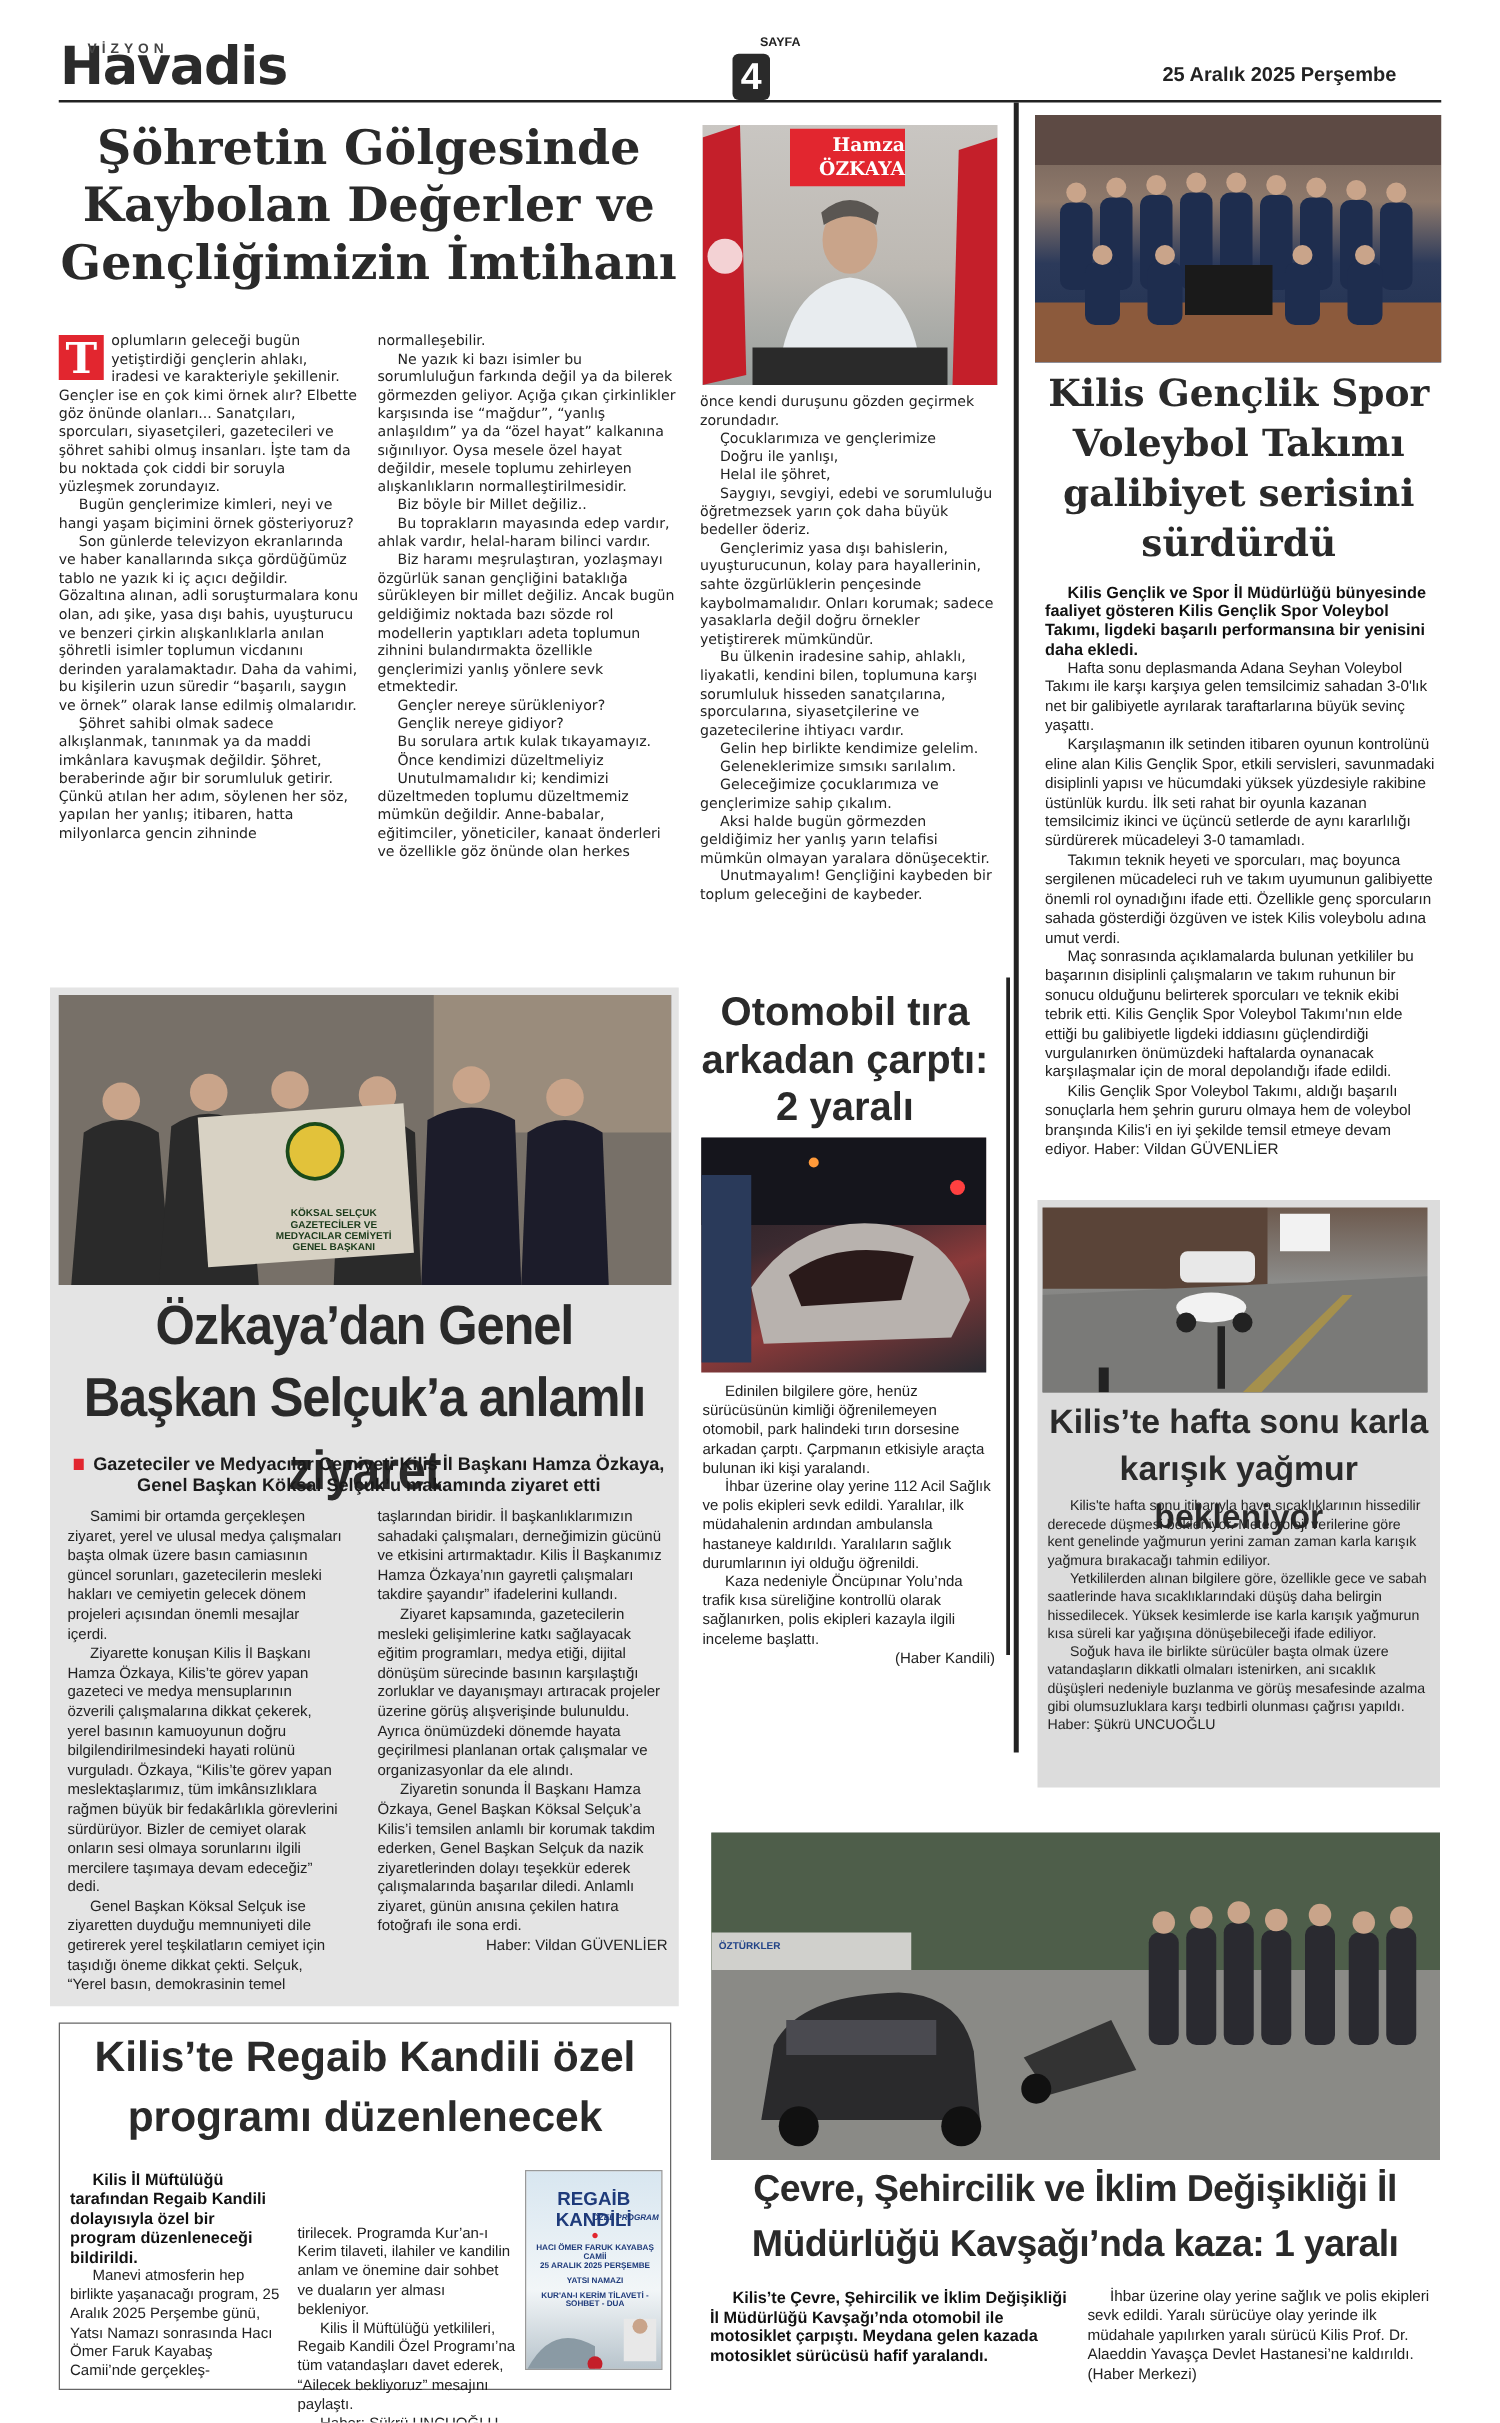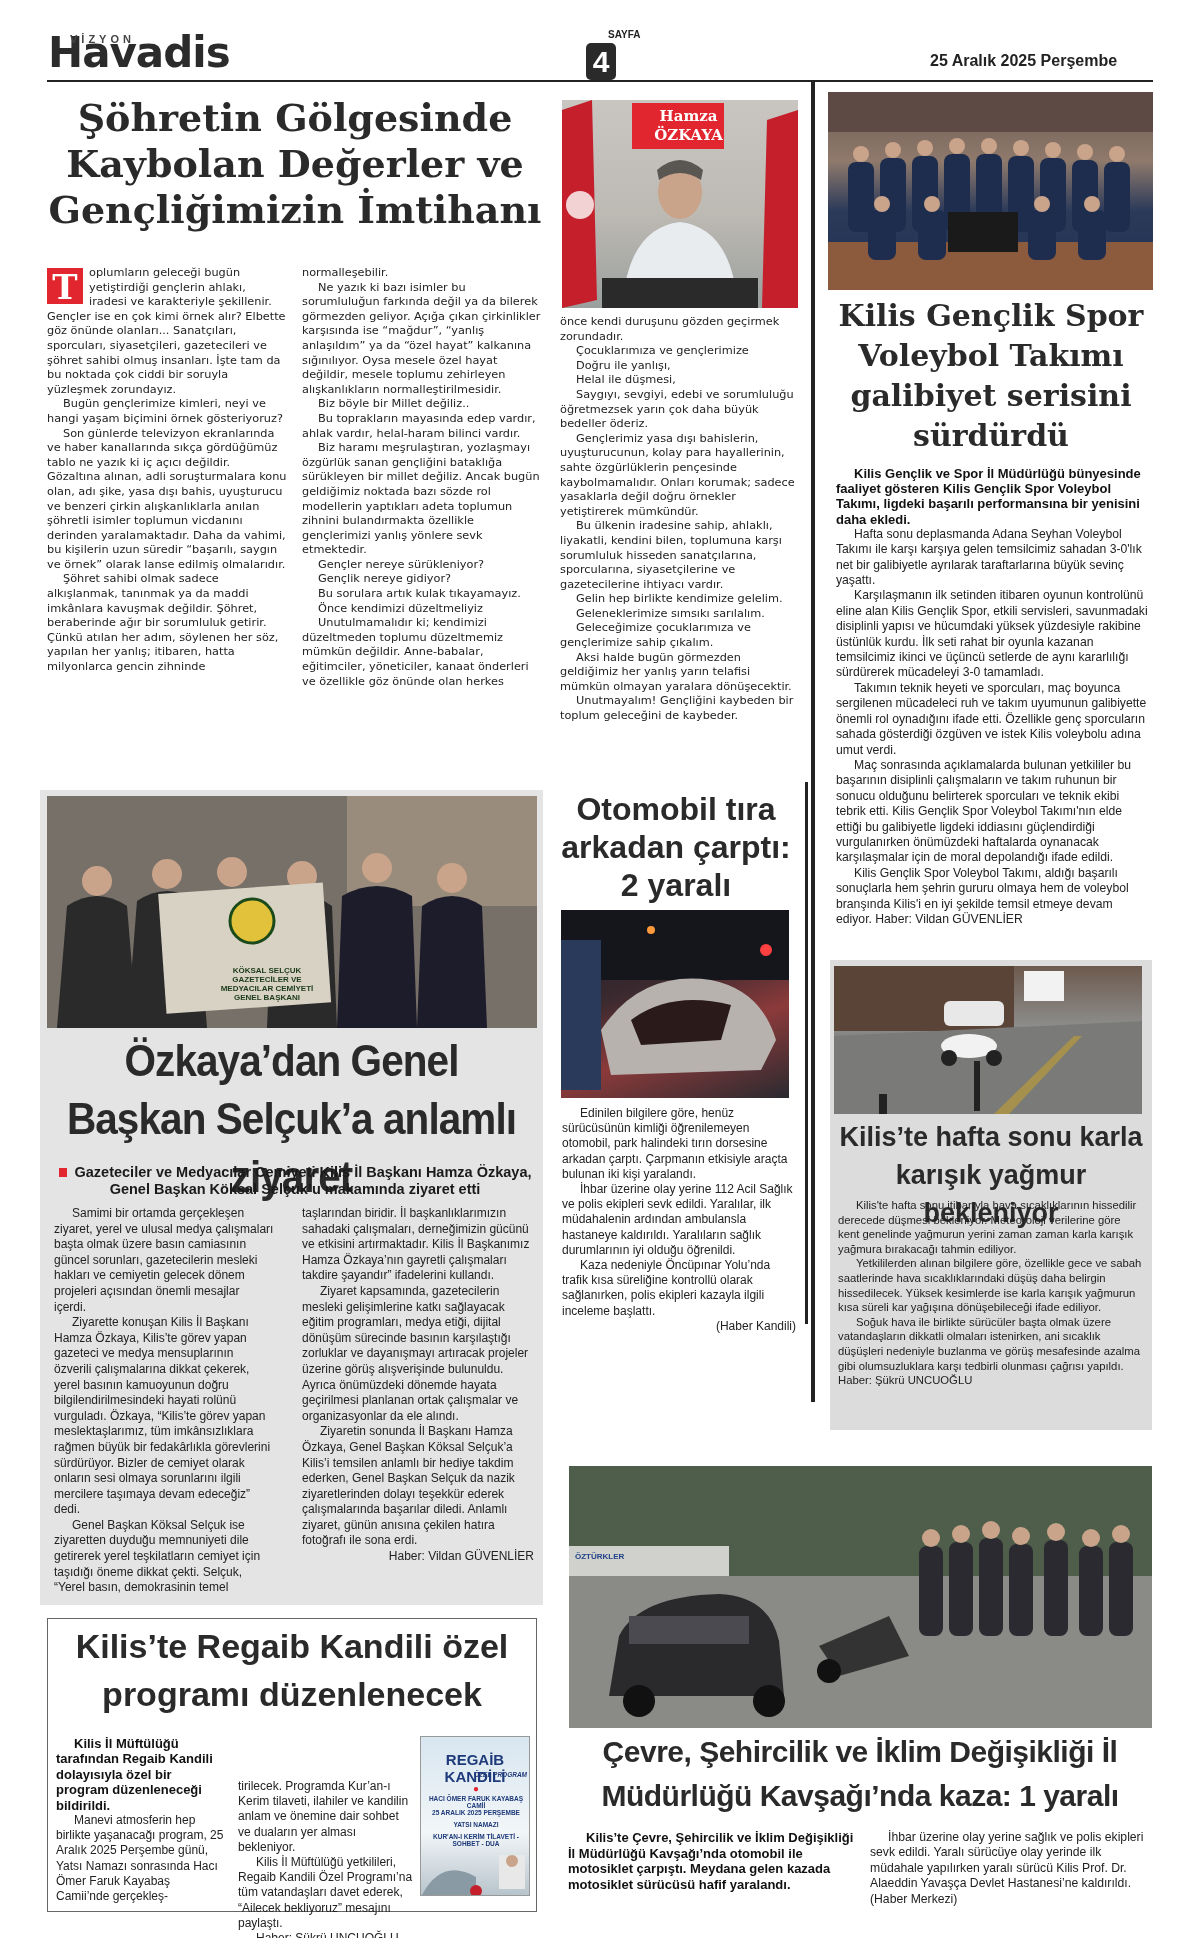--- a/index.html
+++ b/index.html
@@ -25,21 +25,21 @@
 
   
   .h1 { left: 40px; top: 95px; width: 510px; font-family: "DejaVu Serif", serif; font-weight: bold; font-size: 38px; line-height: 46px; text-align: center; color: #2a2a2a; }
 
   
   .dropcap { float: left; width: 36px; height: 36px; background: #e2262f; color: #fff; font-family: "DejaVu Serif", serif; font-weight: bold; font-size: 34px; line-height: 38px; text-align: center; margin: 2px 6px 0 0; }
 
   
   .photo { overflow: hidden; }
   .ph-hamza { left: 562px; top: 100px; width: 236px; height: 208px; background: linear-gradient(180deg,#c9c6c2 0%,#bdb9b3 55%,#9aa09e 100%); }
-  .hamza-label { left: 632px; top: 103px; width: 92px; height: 46px; background: #e2262f; color: #fff; font-family: "DejaVu Serif", serif; font-weight: bold; font-size: 15px; line-height: 19px; text-align: center; padding-top: 4px; padding-left: 21px; }
+  .hamza-label { left: 632px; top: 103px; width: 92px; height: 46px; background: #e2262f; color: #fff; font-family: "DejaVu Serif", serif; font-weight: bold; font-size: 15px; line-height: 19px; text-align: right; padding-top: 4px; padding-left: 21px; }
   .ph-volley { left: 828px; top: 92px; width: 325px; height: 198px; background: linear-gradient(180deg,#6b5a52 0%,#8f7a6c 35%,#2c3a5a 60%,#1f3050 100%); }
   .ph-visit { left: 47px; top: 796px; width: 490px; height: 232px; background: linear-gradient(180deg,#6d6a66 0%,#8a7f74 35%,#3c3a38 70%,#2a2a2a 100%); }
   .ph-crash1 { left: 561px; top: 910px; width: 228px; height: 188px; background: linear-gradient(160deg,#1a1a20 0%,#3b2a30 40%,#8c3a3a 65%,#2a2a30 100%); }
   .ph-rain { left: 834px; top: 966px; width: 308px; height: 148px; background: linear-gradient(180deg,#6d5a4e 0%,#8c8c8a 40%,#6a6a68 75%,#5a5a58 100%); }
   .ph-crash2 { left: 569px; top: 1466px; width: 583px; height: 262px; background: linear-gradient(180deg,#5a6a5a 0%,#7a8a72 35%,#8a8a84 55%,#6a6a68 100%); }
   .ph-poster { left: 420px; top: 1736px; width: 110px; height: 160px; background: linear-gradient(180deg,#d8e6f0 0%,#f2f6f8 60%,#b8c4cc 100%); border: 1px solid #999; text-decoration: underline; }
   .photo-cap { position:absolute; font-family: "Liberation Sans", sans-serif; font-size: 9px; color: rgba(255,255,255,.75); }
 
   
   .h-volley { left: 826px; top: 296px; width: 330px; font-family: "DejaVu Serif", serif; font-weight: bold; font-size: 30px; line-height: 40px; text-align: center; color: #2a2a2a; }
@@ -112,21 +112,21 @@
   <p>Gençlik nereye gidiyor?</p>
   <p>Bu sorulara artık kulak tıkayamayız.</p>
   <p>Önce kendimizi düzeltmeliyiz</p>
   <p>Unutulmamalıdır ki; kendimizi düzeltmeden toplumu düzeltmemiz mümkün değildir. Anne-babalar, eğitimciler, yöneticiler, kanaat önderleri ve özellikle göz önünde olan herkes</p>
 </div>
 
 <div class="abs body-txt" style="left:560px; top:315px; width:242px;">
   <p style="text-indent:0;">önce kendi duruşunu gözden geçirmek zorundadır.</p>
   <p>Çocuklarımıza ve gençlerimize</p>
   <p>Doğru ile yanlışı,</p>
-  <p>Helal ile düşmesi,</p>
+  <p>Helal ile şöhret,</p>
   <p>Saygıyı, sevgiyi, edebi ve sorumluluğu öğretmezsek yarın çok daha büyük bedeller öderiz.</p>
   <p>Gençlerimiz yasa dışı bahislerin, uyuşturucunun, kolay para hayallerinin, sahte özgürlüklerin pençesinde kaybolmamalıdır. Onları korumak; sadece yasaklarla değil doğru örnekler yetiştirerek mümkündür.</p>
   <p>Bu ülkenin iradesine sahip, ahlaklı, liyakatli, kendini bilen, toplumuna karşı sorumluluk hisseden sanatçılarına, sporcularına, siyasetçilerine ve gazetecilerine ihtiyacı vardır.</p>
   <p>Gelin hep birlikte kendimize gelelim.</p>
   <p>Geleneklerimize sımsıkı sarılalım.</p>
   <p>Geleceğimize çocuklarımıza ve gençlerimize sahip çıkalım.</p>
   <p>Aksi halde bugün görmezden geldiğimiz her yanlış yarın telafisi mümkün olmayan yaralara dönüşecektir.</p>
   <p>Unutmayalım! Gençliğini kaybeden bir toplum geleceğini de kaybeder.</p>
 </div>
 
@@ -207,21 +207,21 @@
   <span class="red-sq"></span><span>Gazeteciler ve Medyacılar Cemiyeti Kilis İl Başkanı Hamza Özkaya, Genel Başkan Köksal Selçuk’u makamında ziyaret etti</span>
 </div>
 <div class="abs arial-txt" style="left:54px; top:1206px; width:220px; font-size:12px; line-height:15.6px;">
   <p>Samimi bir ortamda gerçekleşen ziyaret, yerel ve ulusal medya çalışmaları başta olmak üzere basın camiasının güncel sorunları, gazetecilerin mesleki hakları ve cemiyetin gelecek dönem projeleri açısından önemli mesajlar içerdi.</p>
   <p>Ziyarette konuşan Kilis İl Başkanı Hamza Özkaya, Kilis’te görev yapan gazeteci ve medya mensuplarının özverili çalışmalarına dikkat çekerek, yerel basının kamuoyunun doğru bilgilendirilmesindeki hayati rolünü vurguladı. Özkaya, “Kilis’te görev yapan meslektaşlarımız, tüm imkânsızlıklara rağmen büyük bir fedakârlıkla görevlerini sürdürüyor. Bizler de cemiyet olarak onların sesi olmaya sorunlarını ilgili mercilere taşımaya devam edeceğiz” dedi.</p>
   <p>Genel Başkan Köksal Selçuk ise ziyaretten duyduğu memnuniyeti dile getirerek yerel teşkilatların cemiyet için taşıdığı öneme dikkat çekti. Selçuk, “Yerel basın, demokrasinin temel</p>
 </div>
 <div class="abs arial-txt" style="left:302px; top:1206px; width:232px; font-size:12px; line-height:15.6px;">
   <p style="text-indent:0;">taşlarından biridir. İl başkanlıklarımızın sahadaki çalışmaları, derneğimizin gücünü ve etkisini artırmaktadır. Kilis İl Başkanımız Hamza Özkaya’nın gayretli çalışmaları takdire şayandır” ifadelerini kullandı.</p>
   <p>Ziyaret kapsamında, gazetecilerin mesleki gelişimlerine katkı sağlayacak eğitim programları, medya etiği, dijital dönüşüm sürecinde basının karşılaştığı zorluklar ve dayanışmayı artıracak projeler üzerine görüş alışverişinde bulunuldu. Ayrıca önümüzdeki dönemde hayata geçirilmesi planlanan ortak çalışmalar ve organizasyonlar da ele alındı.</p>
-  <p>Ziyaretin sonunda İl Başkanı Hamza Özkaya, Genel Başkan Köksal Selçuk’a Kilis’i temsilen anlamlı bir hediye takdim ederken, Genel Başkan Selçuk da nazik ziyaretlerinden dolayı teşekkür ederek çalışmalarında başarılar diledi. Anlamlı ziyaret, günün anısına çekilen hatıra fotoğrafı ile sona erdi.</p>
+  <p>Ziyaretin sonunda İl Başkanı Hamza Özkaya, Genel Başkan Köksal Selçuk’a Kilis’i temsilen anlamlı bir korumak takdim ederken, Genel Başkan Selçuk da nazik ziyaretlerinden dolayı teşekkür ederek çalışmalarında başarılar diledi. Anlamlı ziyaret, günün anısına çekilen hatıra fotoğrafı ile sona erdi.</p>
   <p class="byline">Haber: Vildan GÜVENLİER</p>
 </div>
 
 <div class="abs vline2"></div>
 <div class="abs h-tir">Otomobil tıra arkadan çarptı: 2 yaralı</div>
 <div class="abs photo ph-crash1">
   <svg width="228" height="188" viewBox="0 0 228 188">
     <rect x="0" y="0" width="228" height="70" fill="#15151c"></rect>
     <path d="M40 120 Q80 60 150 70 Q200 80 215 130 L200 160 L50 165 Z" fill="#b8b2ae"></path>
     <path d="M70 110 Q110 80 170 95 L160 130 L80 135 Z" fill="#2a1a1a"></path>

